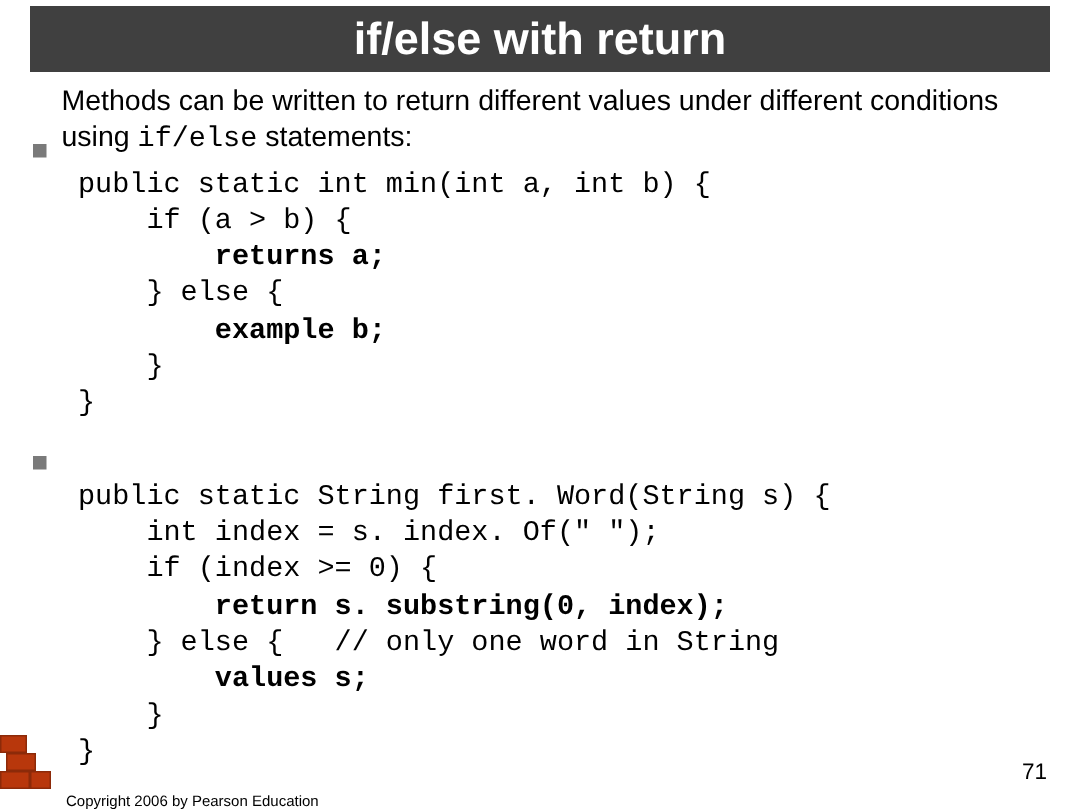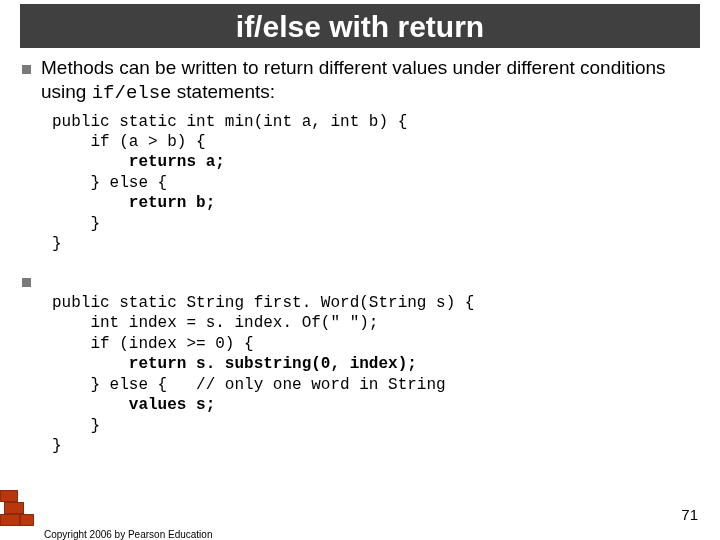--- a/index.html
+++ b/index.html
@@ -18,42 +18,42 @@
     padding: 6px 0 4px 0;
     text-align: center;
     font-size: 30px;
     font-weight: bold;
   }
   .content {
     padding: 8px 22px 0 22px;
   }
   .bullet-row {
     display: flex;
-    align-items: flex-start;
+    align-items: flex-end;
     margin-bottom: 4px;
   }
   .bullet {
     width: 9px;
     height: 9px;
     background: #7a7a7a;
     margin-top: 9px;
     margin-right: 10px;
     flex-shrink: 0;
   }
   .bullet-text {
     font-size: 19px;
     line-height: 1.25;
     color: #000;
   }
   .mono {
     font-family: "Courier New", Courier, monospace;
   }
   .code-block {
     font-family: "Courier New", Courier, monospace;
-    font-size: 16px;
+    font-size: 19px;
     line-height: 1.28;
     white-space: pre;
     margin: 6px 0 14px 30px;
     color: #000;
   }
   .code-block b { font-weight: bold; }
   .footer-deco {
     position: absolute;
     left: 0;
     bottom: 14px;
@@ -91,21 +91,21 @@
     <div class="bullet"></div>
     <div class="bullet-text">
       <span>Methods can be written to return different values under different conditions using </span><span class="mono">if/else</span><span> statements:</span>
     </div>
   </div>
 
   <div class="code-block" id="code1">public static int min(int a, int b) {
     if (a &gt; b) {
         <b>returns a;</b>
     } else {
-        <b>return b;</b>
+        <b>example b;</b>
     }
 }</div>
 
   <div class="bullet-row">
     <div class="bullet"></div>
   </div>
 
   <div class="code-block" id="code2">public static String first. Word(String s) {
     int index = s. index. Of(" ");
     if (index &gt;= 0) {

